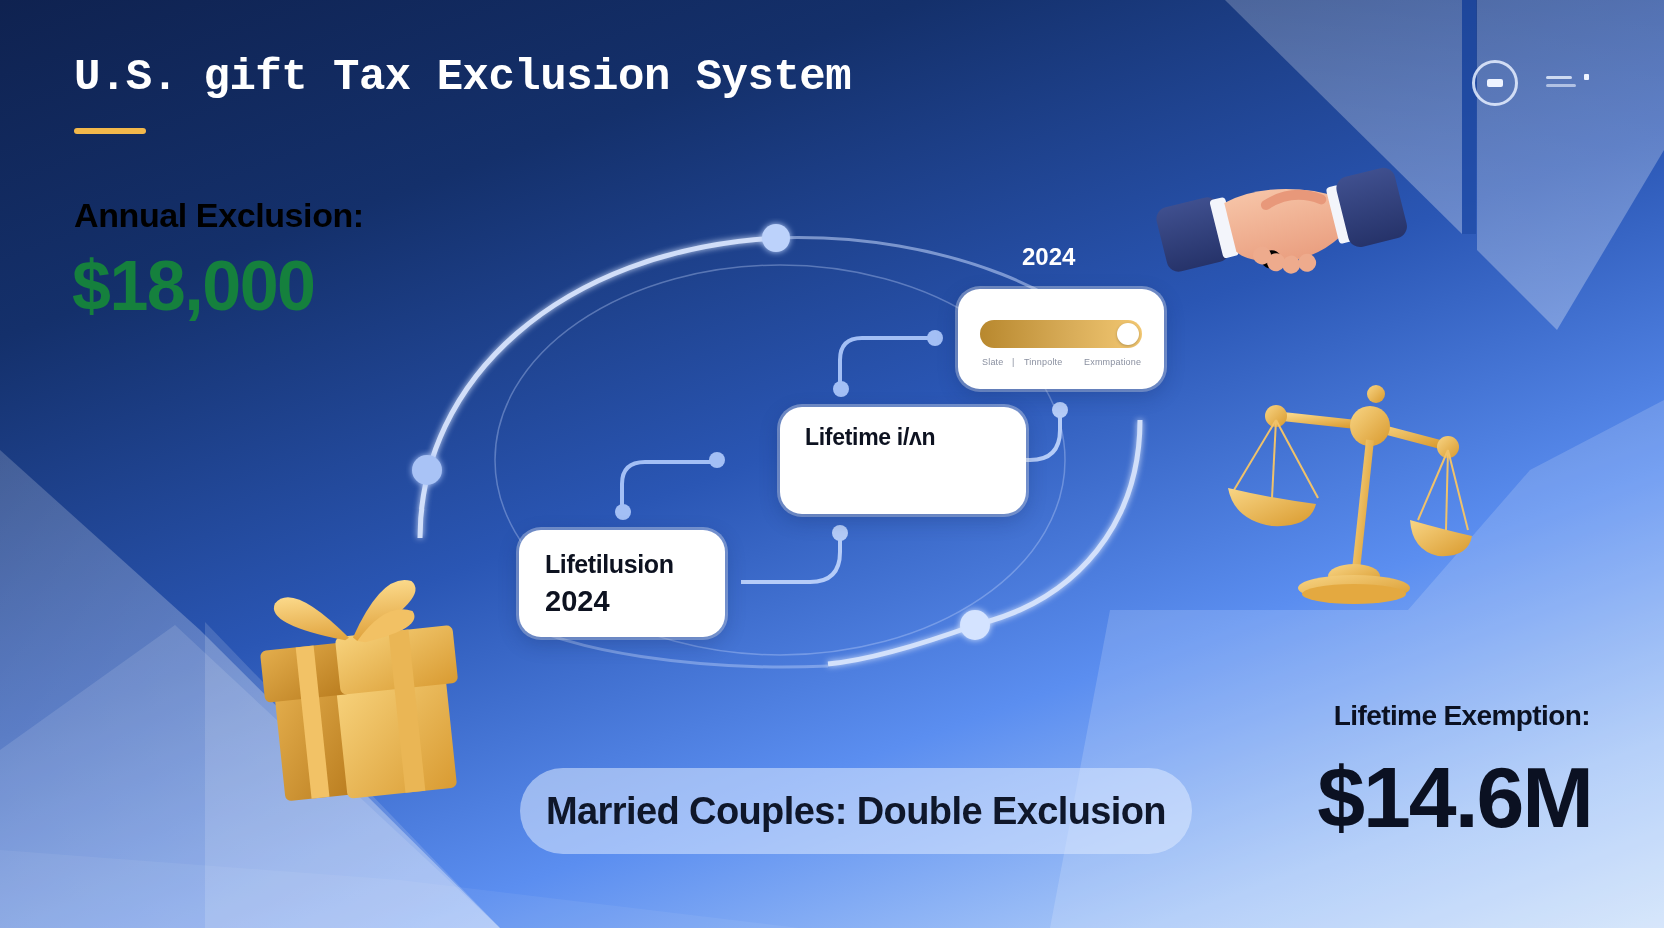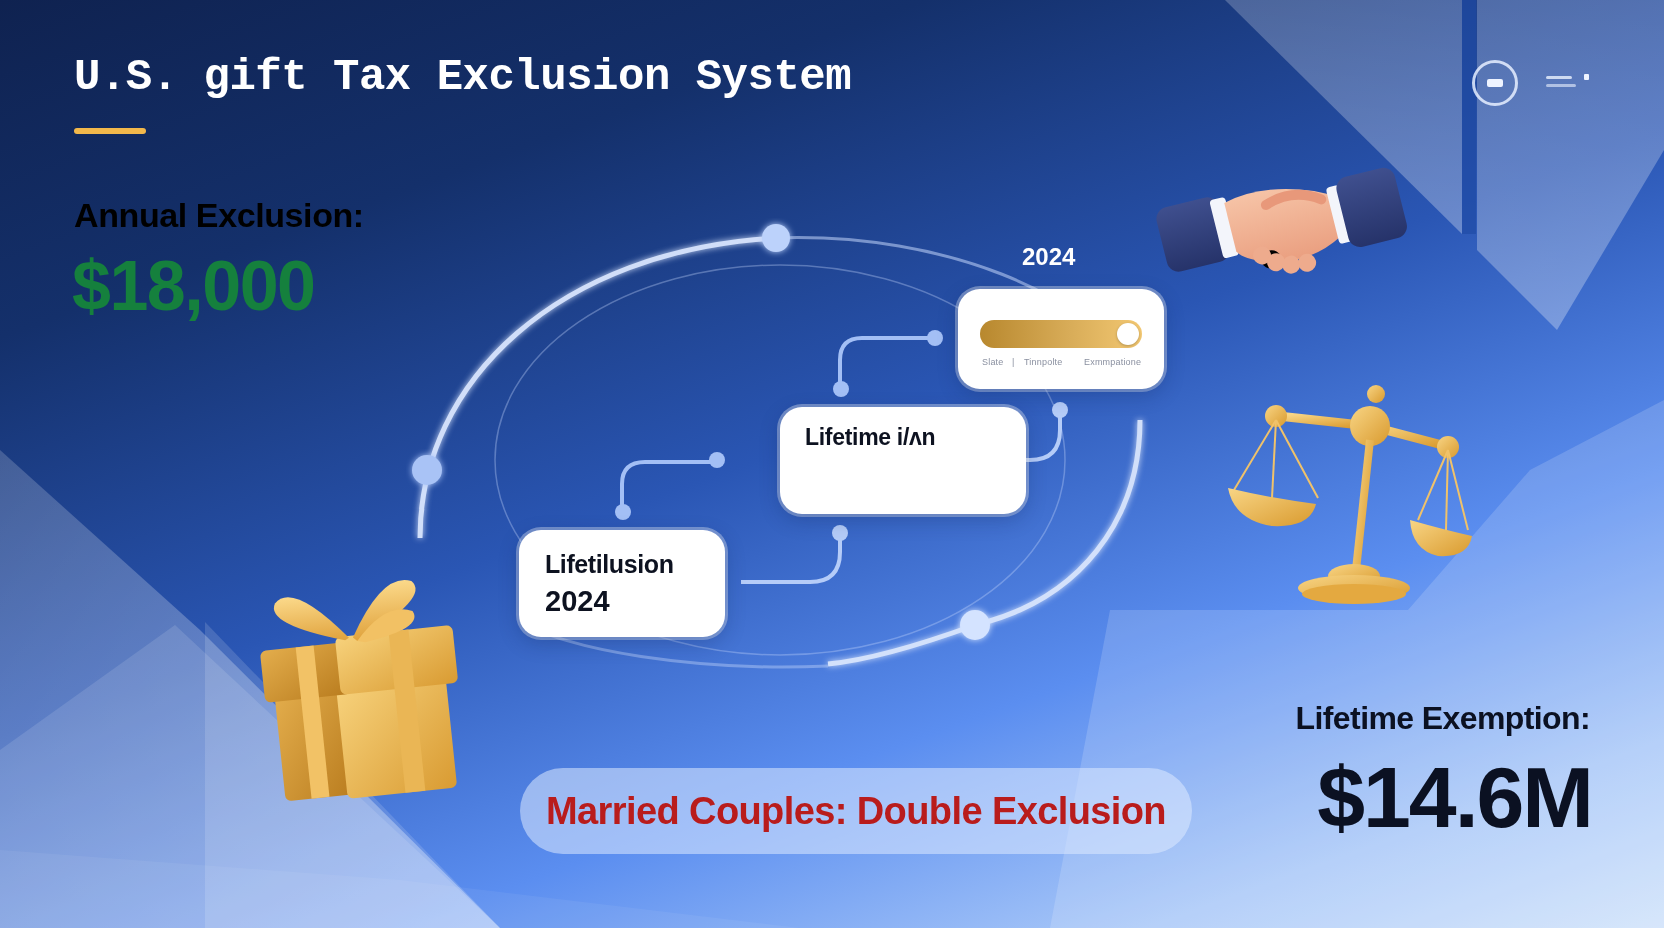--- a/index.html
+++ b/index.html
@@ -74,26 +74,26 @@
 
   .card-ilusion { left: 519px; top: 530px; width: 206px; height: 107px; padding: 20px 0 16px 26px; }
   .card-ilusion .l1 { font-size: 25px; font-weight: 700; letter-spacing: -0.4px; }
   .card-ilusion .l2 { font-size: 29px; font-weight: 700; margin-top: 6px; }
 
   
   .pill {
     left: 520px; top: 768px; width: 672px; height: 86px; border-radius: 43px;
     background: rgba(220,234,255,0.55);
     display: flex; align-items: center; justify-content: center;
-    font-size: 38px; font-weight: 700; color: #b91c1c; letter-spacing: -0.6px;
+    font-size: 38px; font-weight: 700; color: #0f172a; letter-spacing: -0.6px;
   }
 
   
   .exempt-label {
-    right: 74px; top: 700px; font-size: 32px; font-weight: 700; color: #0b1122;
+    right: 74px; top: 700px; font-size: 28px; font-weight: 700; color: #0b1122;
     letter-spacing: -0.6px; text-align: right;
   }
   .exempt-value {
     right: 72px; top: 748px; font-size: 86px; font-weight: 800; color: #0b1122;
     letter-spacing: -2px; text-align: right;
   }
 </style>
 </head>
 <body>
 

